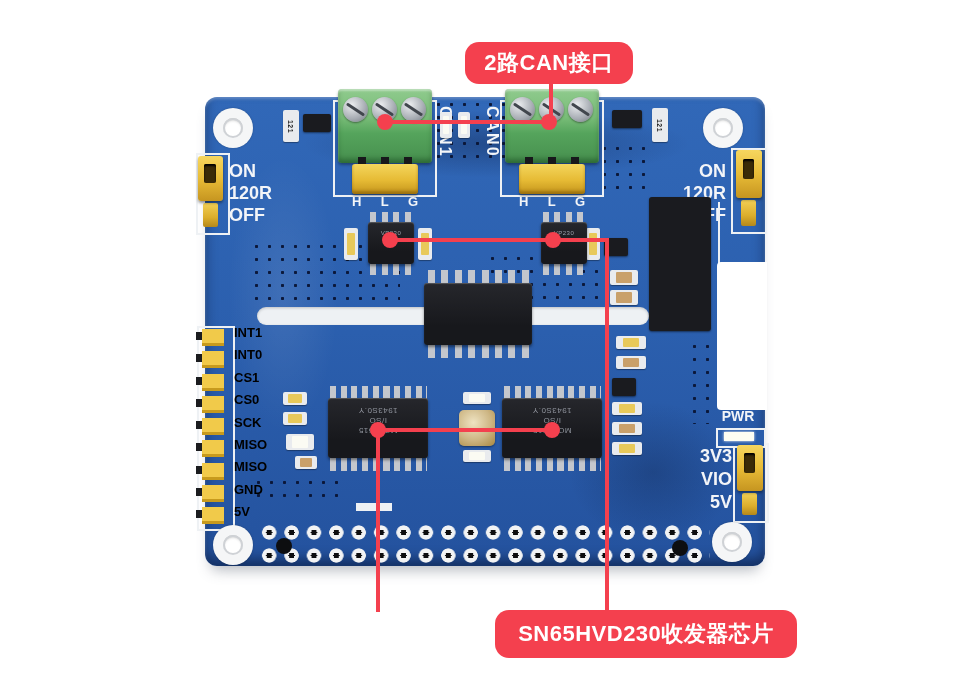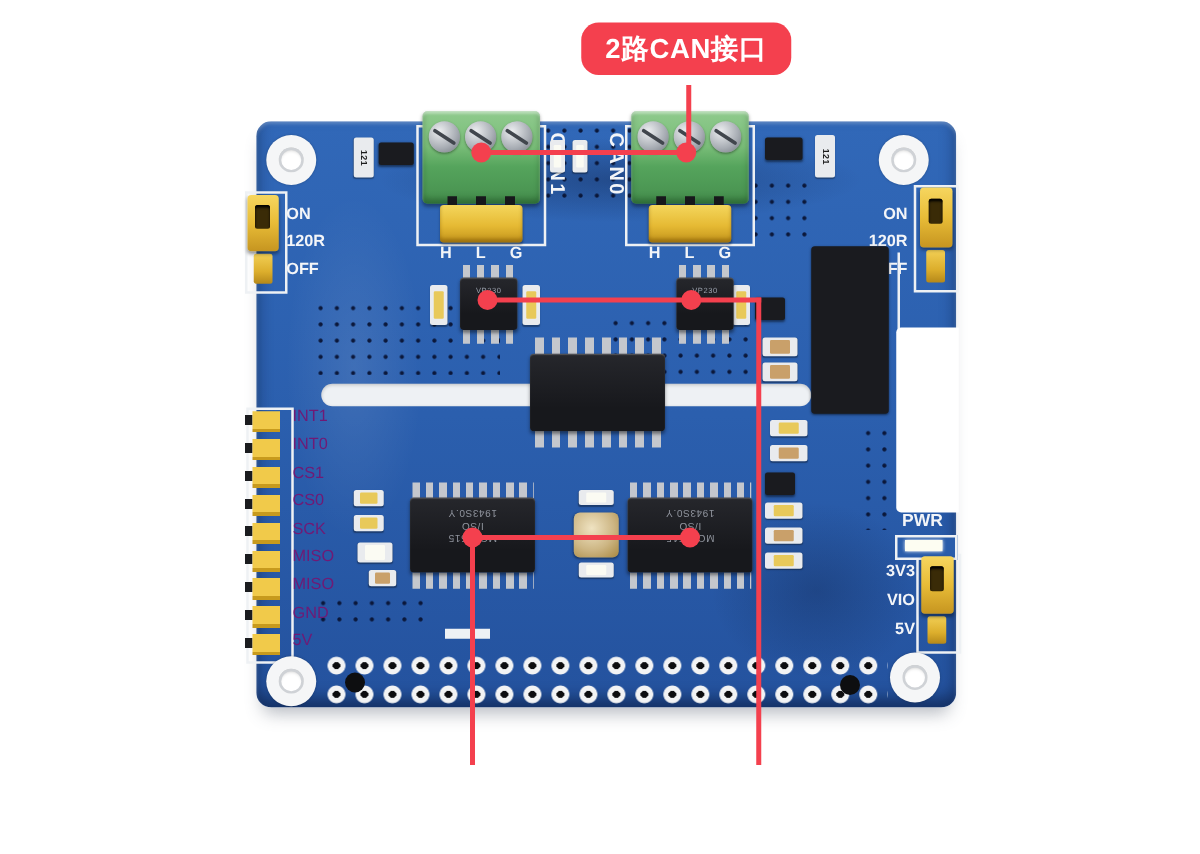--- a/index.html
+++ b/index.html
@@ -48,29 +48,29 @@
   .pinheader{position:absolute;height:30px;border-radius:3px;z-index:11;
      background:linear-gradient(180deg,#f4d65c,#e6ba34 55%,#c3941b);box-shadow:inset 0 -3px 3px rgba(120,80,0,.5),0 2px 2px rgba(0,0,0,.35);}
   .pintips{position:absolute;height:9px;z-index:11;background-image:repeating-linear-gradient(90deg,#17181b 0 8px,rgba(0,0,0,0) 8px 23px);}
 
   .hlg{position:absolute;width:66px;display:flex;justify-content:space-between;color:#f3f5f8;
        font-size:13px;font-weight:bold;z-index:9;}
 
   .vconn{position:absolute;writing-mode:vertical-rl;text-orientation:mixed;color:#f3f5f8;
          font-size:16px;font-weight:bold;letter-spacing:2px;z-index:9;}
 
-  .jlabels{position:absolute;color:#f3f5f8;font-size:13px;font-weight:bold;line-height:22px;z-index:9;}
+  .jlabels{position:absolute;color:#f3f5f8;font-size:18px;font-weight:bold;line-height:22px;z-index:9;}
 
   .jumpercap{position:absolute;border-radius:3px;z-index:13;
      background:linear-gradient(180deg,#f6d65f,#e8bc37 50%,#c69520);box-shadow:0 2px 3px rgba(0,0,0,.4);}
   .jumpercap::after{content:"";position:absolute;left:25%;top:18%;width:45%;height:42%;background:#3a2b07;border-radius:2px;box-shadow:inset 0 2px 2px #000;}
   .jumperpin{position:absolute;border-radius:2px;z-index:12;
      background:linear-gradient(180deg,#f2cf55,#dcae2c 60%,#b5881a);}
 
-  .spi-labels{position:absolute;color:#701a75;font-size:13px;font-weight:normal;line-height:22.4px;z-index:9;}
+  .spi-labels{position:absolute;color:#000000;font-size:13px;font-weight:bold;line-height:22.4px;z-index:9;}
   .spi-labels span{display:block;}
   .yellowpins{position:absolute;z-index:11;
      background-image:repeating-linear-gradient(180deg,#f1ca4a 0 14px,#c79a1d 14px 17px,rgba(0,0,0,0) 17px 22.3px);}
   .blacknubs{position:absolute;z-index:11;
      background-image:repeating-linear-gradient(180deg,#1b1c1f 0 8px,rgba(0,0,0,0) 8px 22.3px);}
 
   .chip{position:absolute;background:linear-gradient(180deg,#26272c,#17181c 70%);border-radius:3px;z-index:12;
         box-shadow:inset 0 1px 1px rgba(255,255,255,.22), 0 2px 3px rgba(0,0,0,.45);}
   .pinsrow{position:absolute;z-index:11;
         background-image:repeating-linear-gradient(90deg,#c4c7cd 0 6px,rgba(0,0,0,0) 6px 10.7px);}
@@ -268,29 +268,30 @@
   <div class="smd t" style="left:616px;top:356px;width:30px;height:13px;"></div>
   <div class="blackic" style="left:612px;top:378px;width:24px;height:18px;"></div>
   <div class="smd y" style="left:612px;top:402px;width:30px;height:13px;"></div>
   <div class="smd t" style="left:612px;top:422px;width:30px;height:13px;"></div>
   <div class="smd y" style="left:612px;top:442px;width:30px;height:13px;"></div>
   <div class="smd y" style="left:283px;top:392px;width:24px;height:13px;"></div>
   <div class="smd y" style="left:283px;top:412px;width:24px;height:13px;"></div>
   <div class="smd w" style="left:286px;top:434px;width:28px;height:16px;"></div>
   <div class="smd t" style="left:295px;top:456px;width:22px;height:13px;"></div>
 
-  <div class="callout" style="left:465px;top:18px;width:168px;height:42px;">2路CAN接口</div>
+  <div class="callout" style="left:465px;top:42px;width:168px;height:42px;">2路CAN接口</div>
   <div class="rline" style="left:549px;top:68px;width:4px;height:56px;"></div>
   <div class="rline" style="left:385px;top:120px;width:168px;height:4px;"></div>
   <div class="rdot" style="left:377px;top:114px;"></div>
   <div class="rdot" style="left:541px;top:114px;"></div>
 
   <div class="rline" style="left:390px;top:238px;width:219px;height:4px;"></div>
   <div class="rline" style="left:605px;top:238px;width:4px;height:374px;"></div>
   <div class="rdot" style="left:382px;top:232px;"></div>
   <div class="rdot" style="left:545px;top:232px;"></div>
+  <div class="callout" style="left:495px;top:610px;width:302px;height:48px;">SN65HVD230收发器芯片</div>
 
   <div class="rline" style="left:378px;top:428px;width:176px;height:4px;"></div>
   <div class="rline" style="left:376px;top:428px;width:4px;height:184px;"></div>
   <div class="rdot" style="left:370px;top:422px;"></div>
   <div class="rdot" style="left:544px;top:422px;"></div>
 
 </div>
 
 </body></html>

